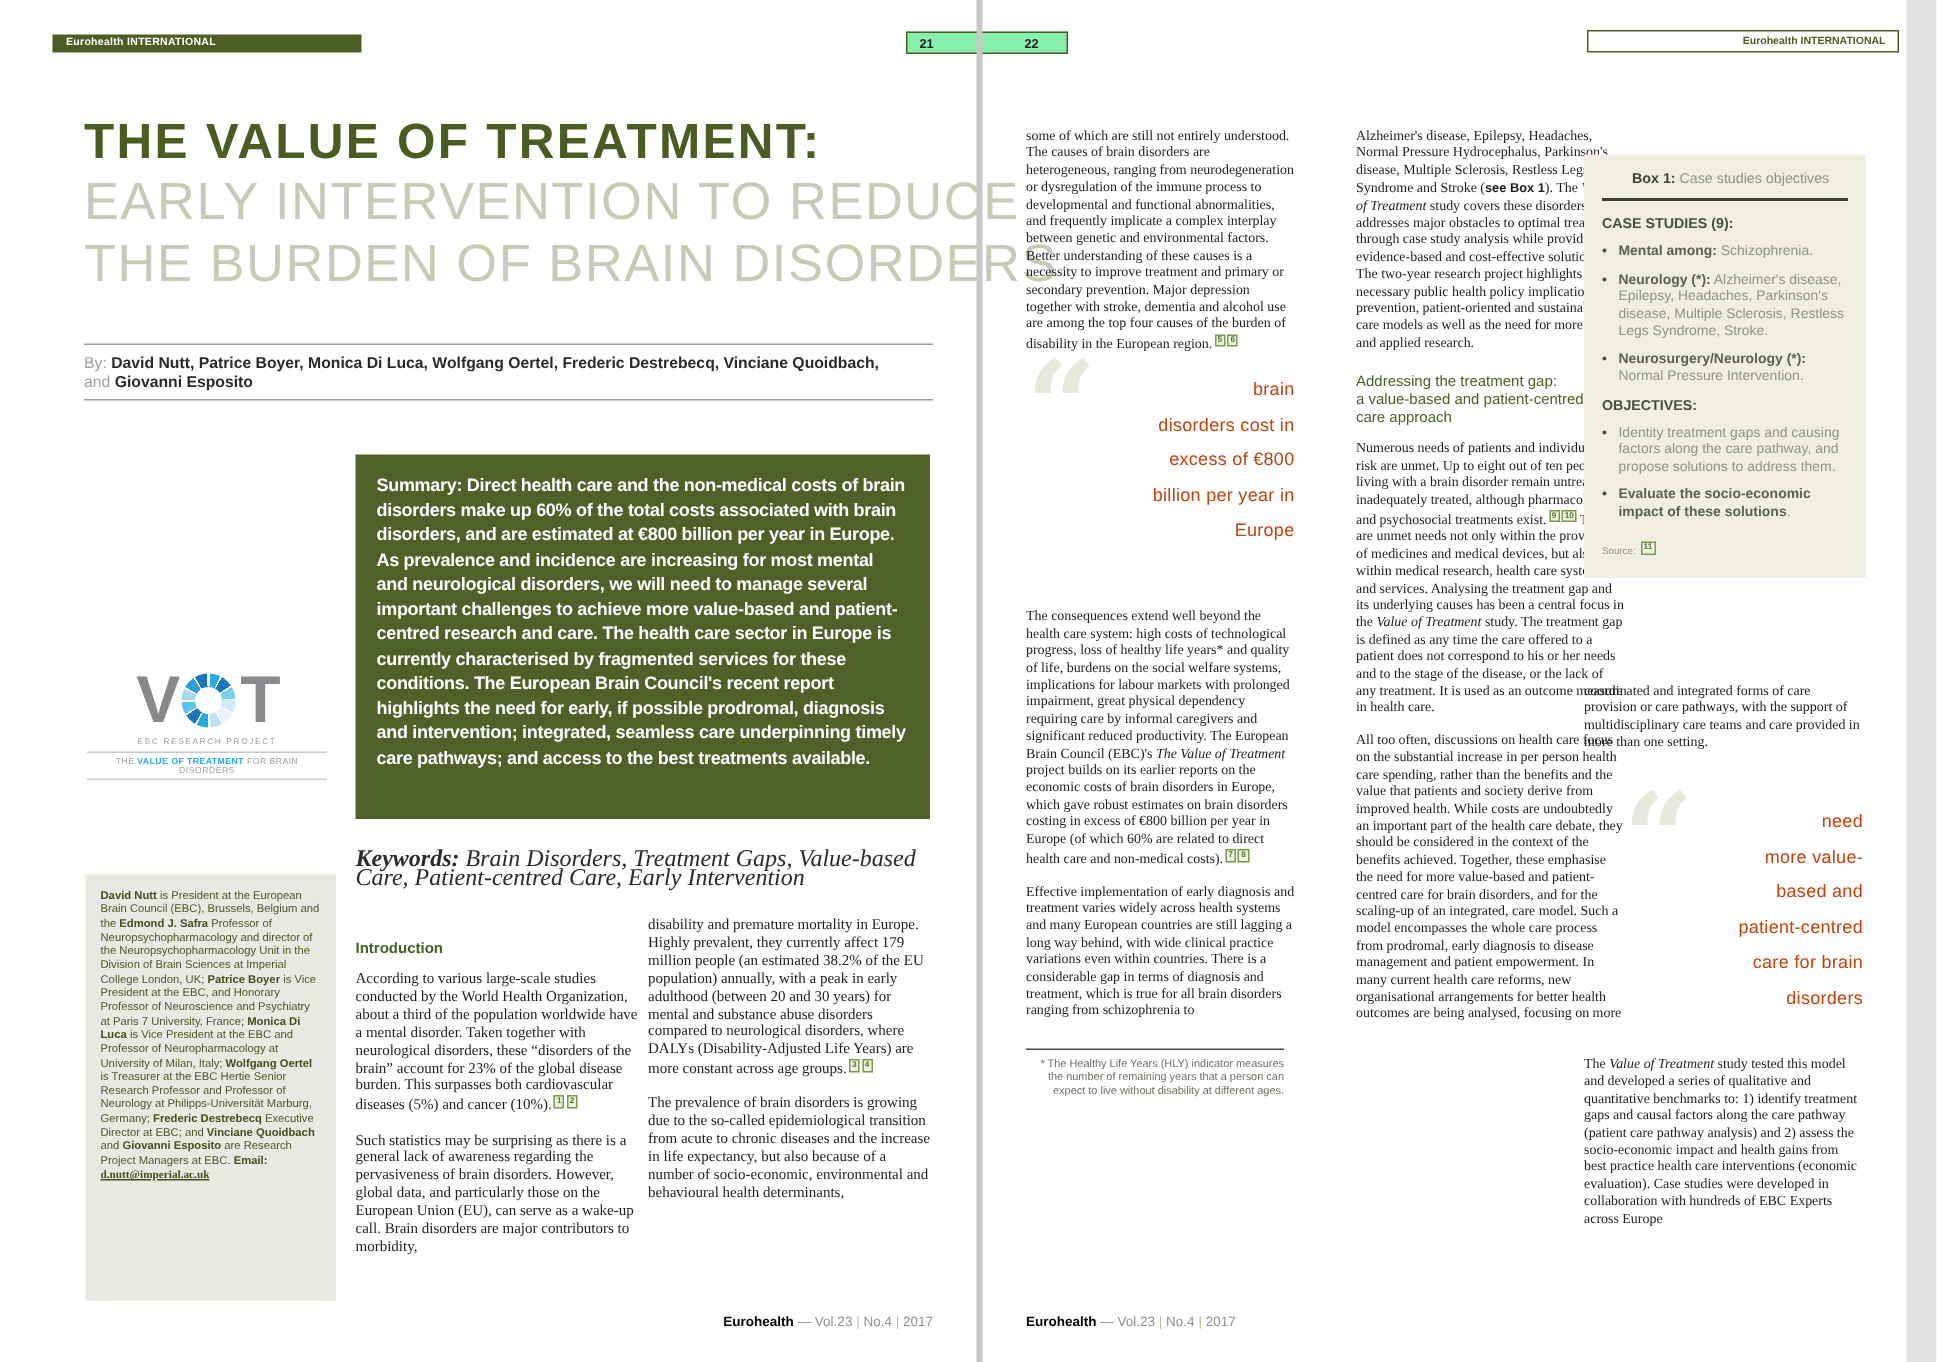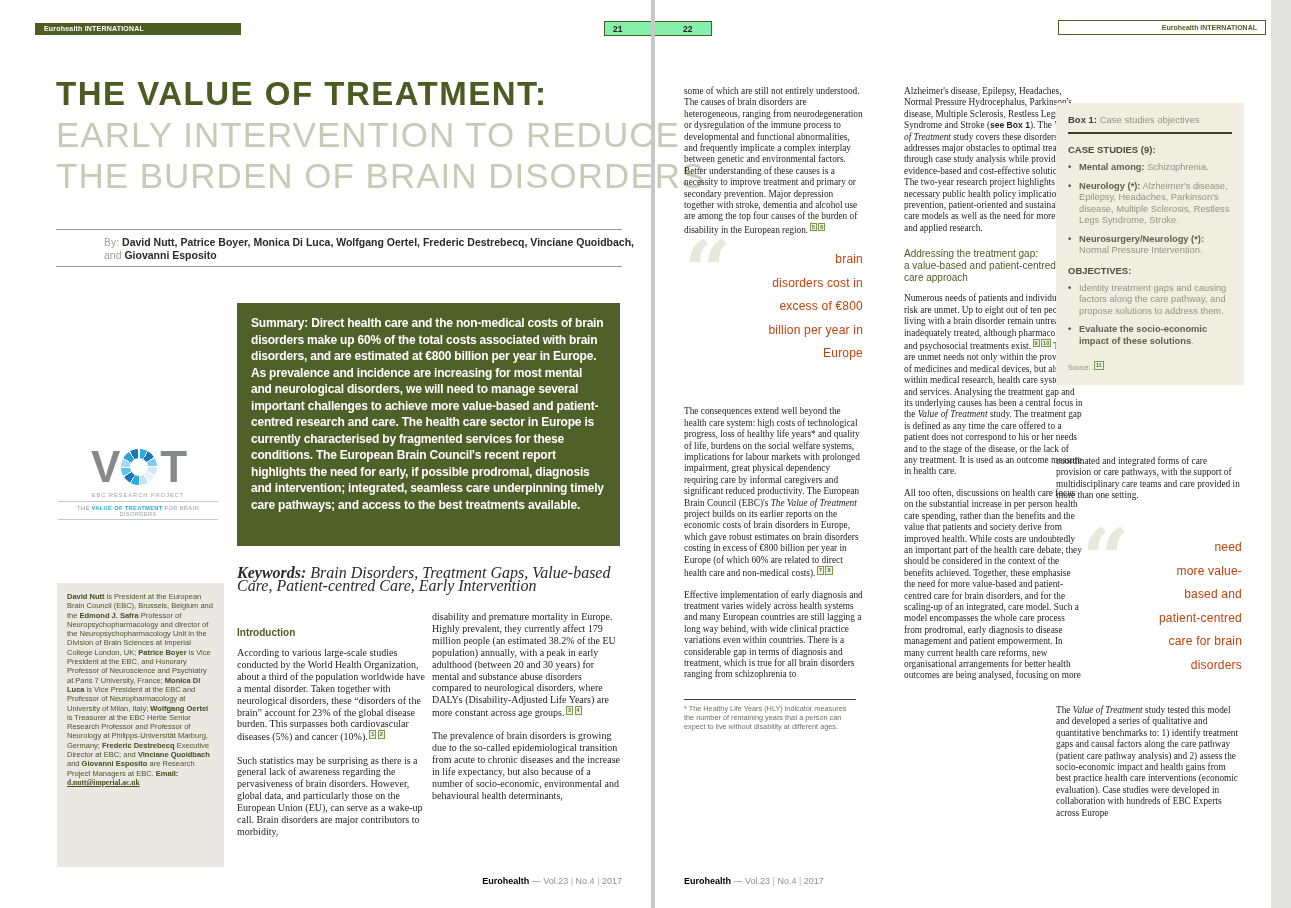--- a/index.html
+++ b/index.html
@@ -17,21 +17,21 @@
     box-sizing:border-box;text-align:right;padding-right:8px;font-weight:bold;font-size:7px;line-height:13px;color:#4c5e24;}
   .pagenum-box{left:604px;top:21px;width:108px;height:15px;border:1px solid #4c5e24;background:#86efac;box-sizing:border-box;}
   .pagenum{position:absolute;top:2px;font-weight:bold;font-size:8.5px;color:#222;}
   .pn-left{left:8px;} .pn-right{left:78px;}
 
   
   .title-main{left:56px;top:75px;font-weight:bold;font-size:33px;letter-spacing:1.5px;color:#4a5c22;}
   .title-sub{left:56px;top:114px;font-weight:300;font-size:35px;line-height:41px;letter-spacing:1px;
     color:#c7cbb6;white-space:pre-line;}
   .rule{position:absolute;height:1px;background:#9a9a9a;}
-  .byline{left:56px;top:236px;width:566px;font-size:10.5px;line-height:12.5px;color:#2a2a2a;white-space:pre-line;margin-left:48px;}
+  .byline{left:56px;top:236px;width:566px;font-size:10.5px;line-height:12.5px;color:#2a2a2a;white-space:pre-line;}
 
   
   .summary-box{left:237px;top:303px;width:383px;height:243px;background:#4f6028;color:#fff;
     padding:12px 14px;box-sizing:border-box;font-weight:bold;font-size:12px;line-height:16.5px;letter-spacing:-.2px;}
 
   
   .logo{left:58px;top:445px;width:160px;}
   .logo-row{display:flex;align-items:center;justify-content:center;}
   .logo-letter{font-weight:bold;font-size:44px;line-height:44px;color:#87898c;letter-spacing:-2px;}
   .donut{width:36px;height:36px;border-radius:50%;margin:0 3px;position:relative;
@@ -65,29 +65,29 @@
 
   
   .pullquote{position:relative;margin:6px 0 12px 0;}
   .qmark{position:absolute;font-family:"DejaVu Serif",serif;font-weight:bold;font-size:82px;line-height:50px;
     color:#e9e8dd;left:0;top:0;}
   .qmark2{left:28px;}
   .qtext{position:relative;font-weight:300;font-size:12px;line-height:23.5px;color:#c2410c;text-align:right;
     letter-spacing:.2px;white-space:pre-line;padding-top:2px;}
 
   
-  .footnote{border-top:1px solid #444;margin-top:18px;padding-top:4px;font-size:7.3px;line-height:9.3px;color:#6e6e66;width:172px;}
+  .footnote{border-top:1px solid #444;margin-top:18px;padding-top:4px;font-size:7.3px;line-height:9.3px;color:#6e6e66;width:172px;text-align:right;}
   .footer{top:876px;font-size:9px;line-height:11px;}
   .footer-left{left:300px;width:322px;text-align:right;}
   .footer-right{left:684px;width:322px;text-align:left;}
 
   
   .box1{position:absolute;left:2px;top:103px;width:188px;background:#efeee1;padding:11px 12px 14px 12px;box-sizing:border-box;}
   .box1-title{font-size:9.5px;color:#6d7360;border-bottom:2px solid #3c4030;padding-bottom:7px;margin-bottom:10px;}
-  .box1-title .seg-b{color:#3f4434;}
+  .box1-title .seg-b{color:#3f4434;margin-left:20px;}
   .box1-h{font-weight:bold;font-size:9.5px;color:#4a4f3c;margin:8px 0 7px 0;}
   .box1-li{display:flex;margin:0 0 7px 0;font-size:9.3px;line-height:11.5px;color:#8f9484;}
   .box1-li .bullet{width:11px;color:#4a4f3c;font-weight:bold;flex:none;}
   .box1-li .seg-b{color:#5c6150;}
   .box1-source{margin-top:14px;font-size:6.5px;color:#8f9484;}
   .c2c-p{position:absolute;left:2px;width:186px;}
 
   
   .seg-b{font-weight:bold;}
   .seg-i{font-style:italic;}

